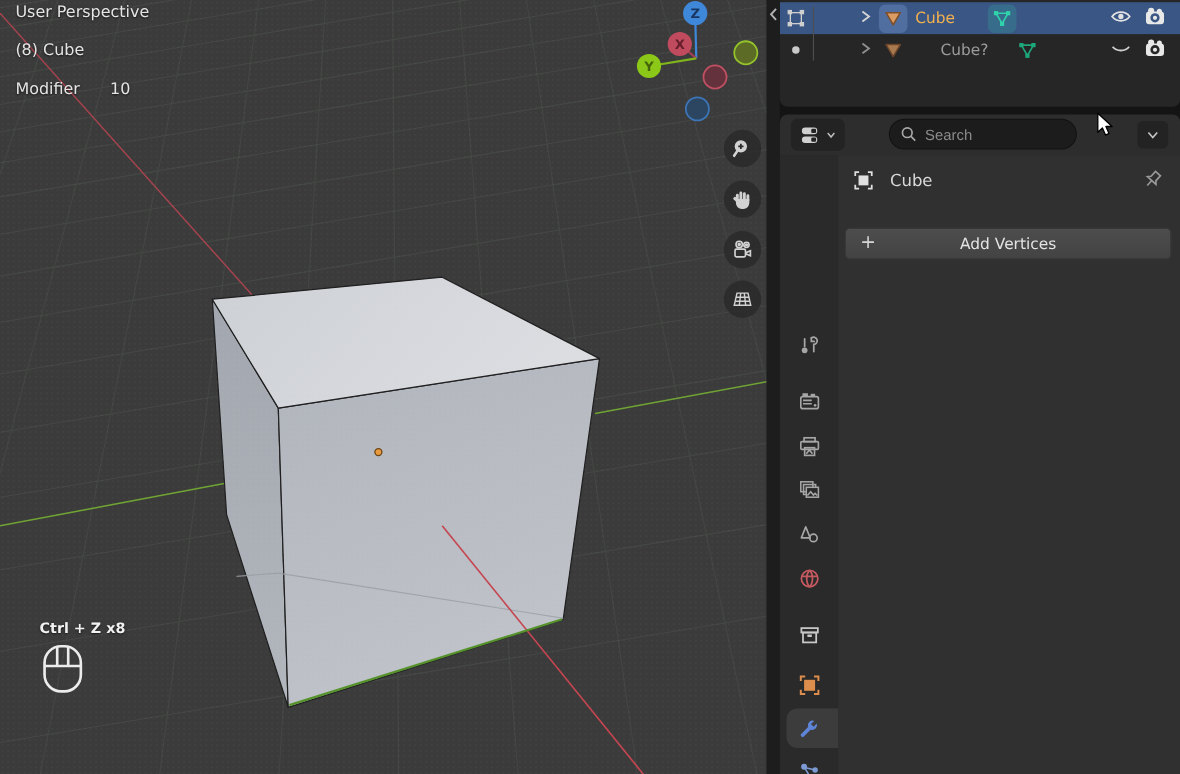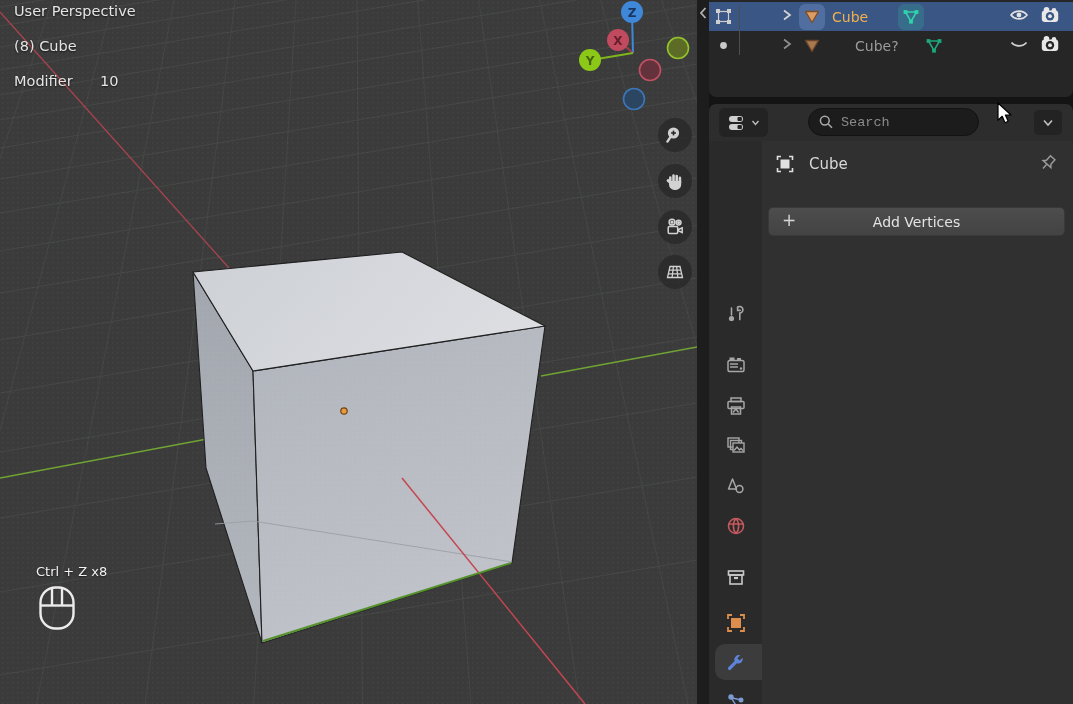--- a/index.html
+++ b/index.html
@@ -19,21 +19,21 @@
   #stats { position:absolute; left:14px; top:4px; color:#e5e5e5; font-size:14.5px;
     text-shadow:0 1px 2px rgba(0,0,0,.7); line-height:1; }
   #stats .vname { margin-bottom:20px; }
   #stats .aobj  { margin-bottom:21px; }
   #stats table  { border-collapse:collapse; }
   #stats td { padding:0 0 12px 0; font-size:14.5px; }
   #stats td.lab { min-width:86px; }
 
   
   #screencast { position:absolute; left:36px; top:564px; color:#f2f2f2; }
-  #screencast .keys { font-size:13px; font-weight:normal; text-shadow:0 1px 2px rgba(0,0,0,.6); }
+  #screencast .keys { font-size:13px; font-weight:bold; text-shadow:0 1px 2px rgba(0,0,0,.6); }
   #screencast svg { display:block; margin-top:6px; margin-left:2px; }
 
   
   #gizmo { position:absolute; left:573px; top:0; }
   .navbtn { position:absolute; left:658px; width:34px; height:34px; border-radius:50%;
     background:rgba(42,42,42,0.82); display:flex; align-items:center; justify-content:center; }
   .navbtn svg { display:block; }
 
   
   #divider { position:absolute; left:697px; top:0; width:12px; height:704px; background:#1d1d1d; }
@@ -66,21 +66,21 @@
   
   #props-header { position:absolute; left:0; top:104px; width:364px; height:37px;
     background:#2d2d2d; border-radius:7px 7px 0 0; }
   #editor-btn { position:absolute; left:10px; top:4px; width:49px; height:29px;
     background:#232323; border-radius:6px; display:flex; align-items:center;
     justify-content:center; gap:2px; }
   #search-box { position:absolute; left:99px; top:4px; width:171px; height:28px;
     background:#1c1c1c; border:1px solid #131313; border-radius:14px;
     display:flex; align-items:center; padding-left:9px; }
   #search-box input { background:transparent; border:none; outline:none; color:#bdbdbd;
-    font-size:13.5px; width:120px; margin-left:7px; font-family:Liberation Mono, monospace; }
+    font-size:13.5px; width:120px; margin-left:7px; font-family:Liberation Sans, sans-serif; }
   #search-box input::placeholder { color:#8b8b8b; }
   #opts-btn { position:absolute; right:11px; top:6px; width:28px; height:25px;
     background:#232323; border-radius:5px; display:flex; align-items:center; justify-content:center; }
 
   
   #props-body { position:absolute; left:0; top:141px; width:364px; height:563px; background:#303030; }
   #tabstrip { position:absolute; left:0; top:0; width:53px; height:563px; background:#2a2a2a; }
   .tab { position:absolute; left:14px; width:26px; height:26px; display:flex;
     align-items:center; justify-content:center; }
   #active-pill { position:absolute; left:6px; top:503px; width:47px; height:36px;

